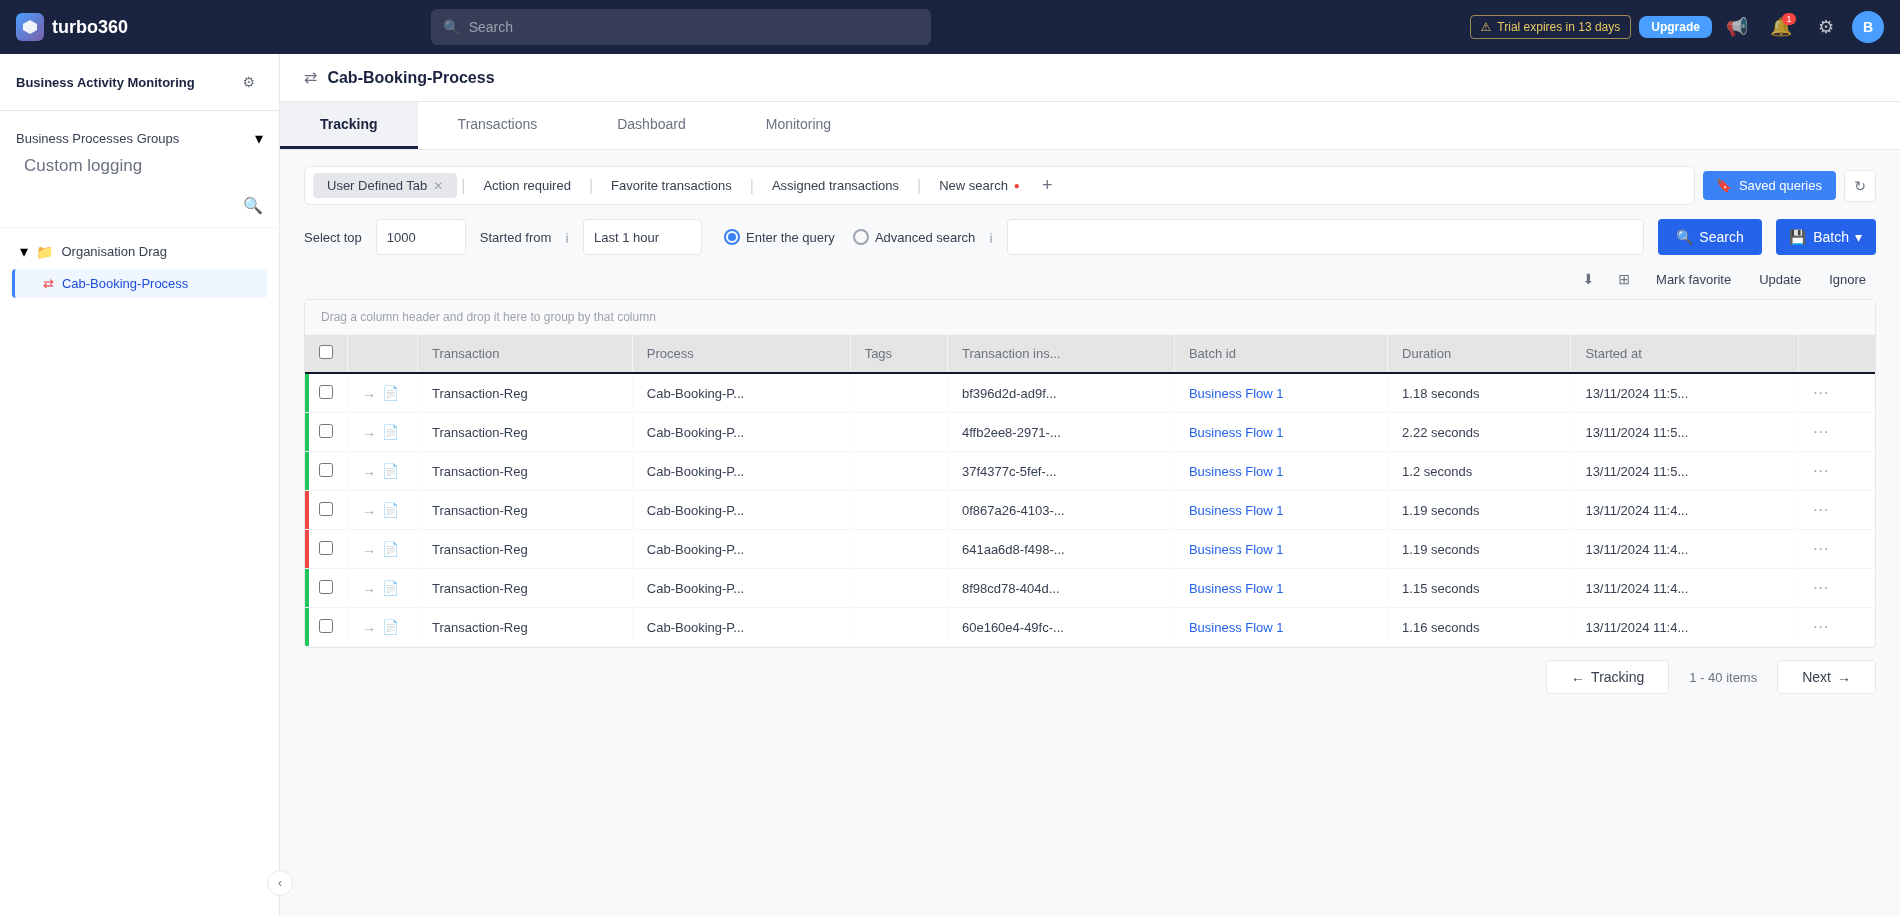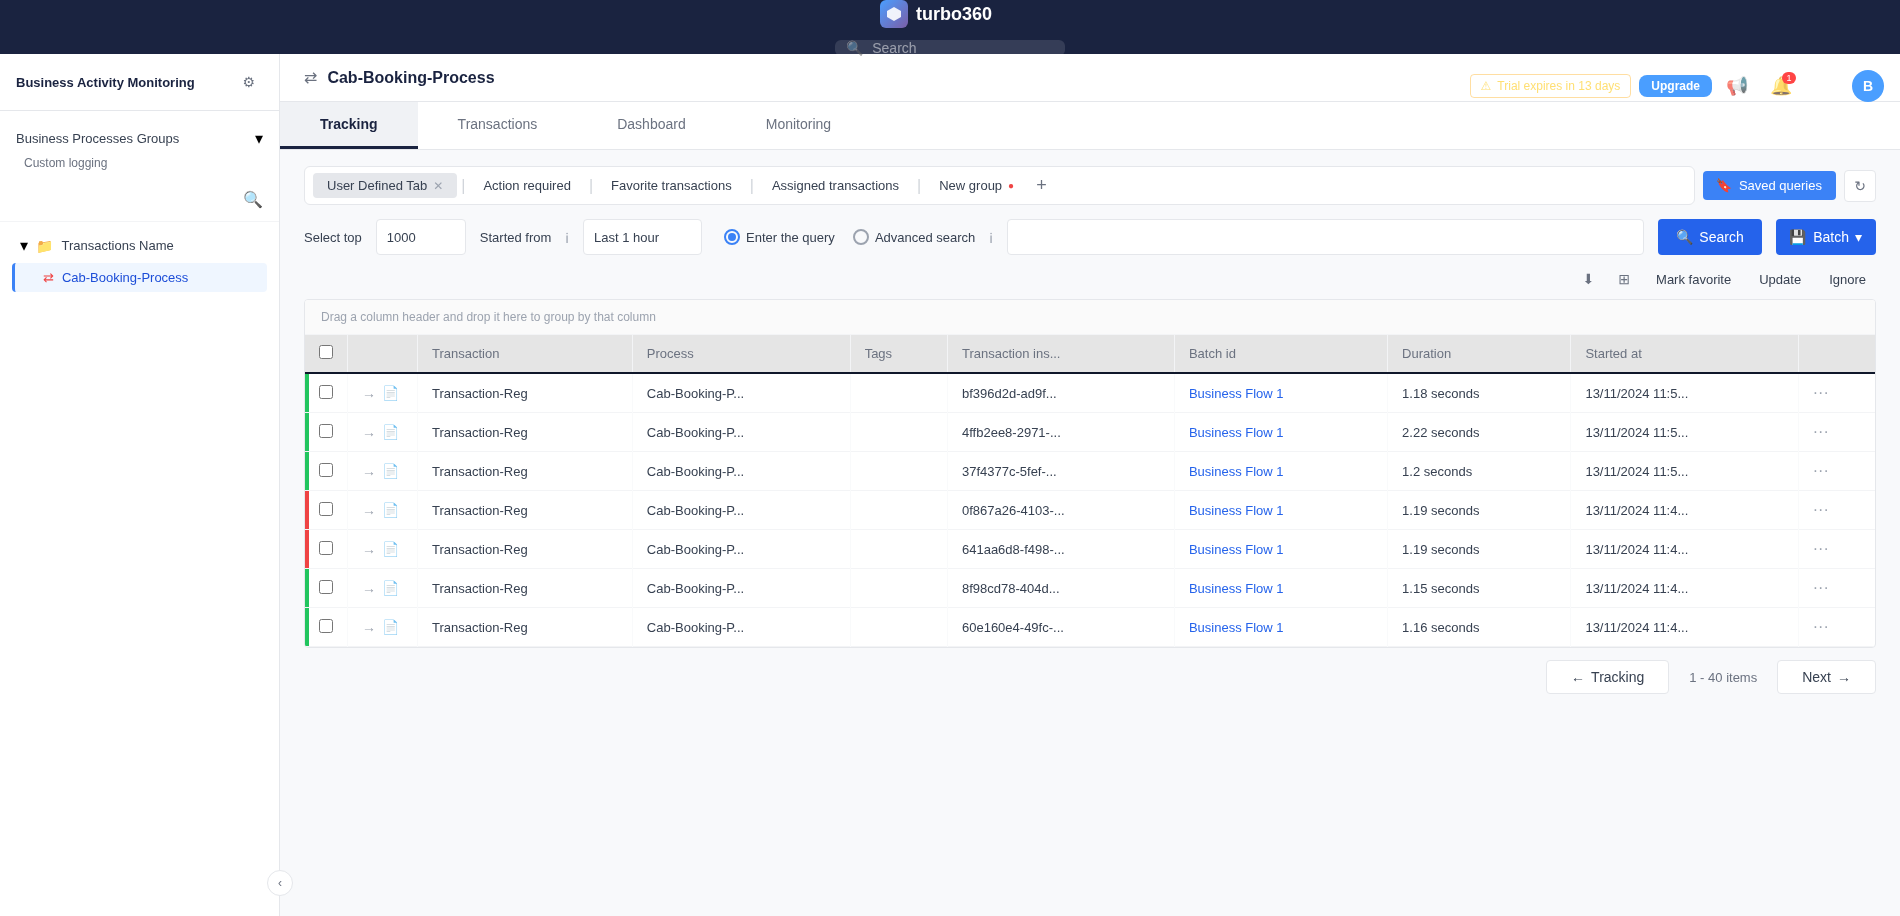--- a/index.html
+++ b/index.html
@@ -9,21 +9,20 @@
     .topnav {
       background: #1a2340;
       height: 54px;
       display: flex;
       align-items: center;
       padding: 0 16px;
       gap: 12px;
       position: fixed;
       top: 0; left: 0; right: 0;
       z-index: 100;
-      flex-direction: column;
     }
     .topnav-logo {
       display: flex;
       align-items: center;
       gap: 8px;
       color: white;
       font-size: 18px;
       font-weight: 700;
       text-decoration: none;
       min-width: 140px;
@@ -156,21 +155,21 @@
       justify-content: space-between;
       cursor: pointer;
       padding: 6px 0;
     }
     .sidebar-section-title {
       font-size: 13px;
       color: #374151;
       font-weight: 500;
     }
     .sidebar-section-sub {
-      font-size: 12px;
+      font-size: 17px;
       color: #6b7280;
       padding: 2px 0 8px 8px;
     }
     .sidebar-search {
       padding: 8px 16px;
     }
     .sidebar-search-icon {
       color: #9ca3af;
       font-size: 16px;
       cursor: pointer;
@@ -603,21 +602,21 @@
     <div class="sidebar-search">
       <div class="sidebar-search-icon">🔍</div>
     </div>
 
     <div class="sidebar-divider"></div>
 
     <div class="sidebar-group">
       <div class="sidebar-group-row">
         <span>▾</span>
         <span class="folder-icon">📁</span>
-        <span class="sidebar-group-label">Transactions Name</span>
+        <span class="sidebar-group-label">Organisation Drag</span>
       </div>
 
       <div class="sidebar-item-row">
         <span class="sidebar-item-icon">⇄</span>
         <span class="sidebar-item-label">Cab-Booking-Process</span>
       </div>
     </div>
 
     <button class="sidebar-collapse-btn">
       <span>‹</span>
@@ -661,21 +660,21 @@
           <span class="subtab-sep">|</span>
           <div class="subtab">
             <span>Favorite transactions</span>
           </div>
           <span class="subtab-sep">|</span>
           <div class="subtab">
             <span>Assigned transactions</span>
           </div>
           <span class="subtab-sep">|</span>
           <div class="subtab">
-            <span>New group</span>
+            <span>New search</span>
             <span style="color:#ef4444; font-size:10px;">●</span>
           </div>
           <div class="subtab-add">+</div>
         </div>
         <button class="saved-queries-btn">
           <span>🔖</span>
           <span>Saved queries</span>
         </button>
         <button class="refresh-btn">
           <span>↻</span>

